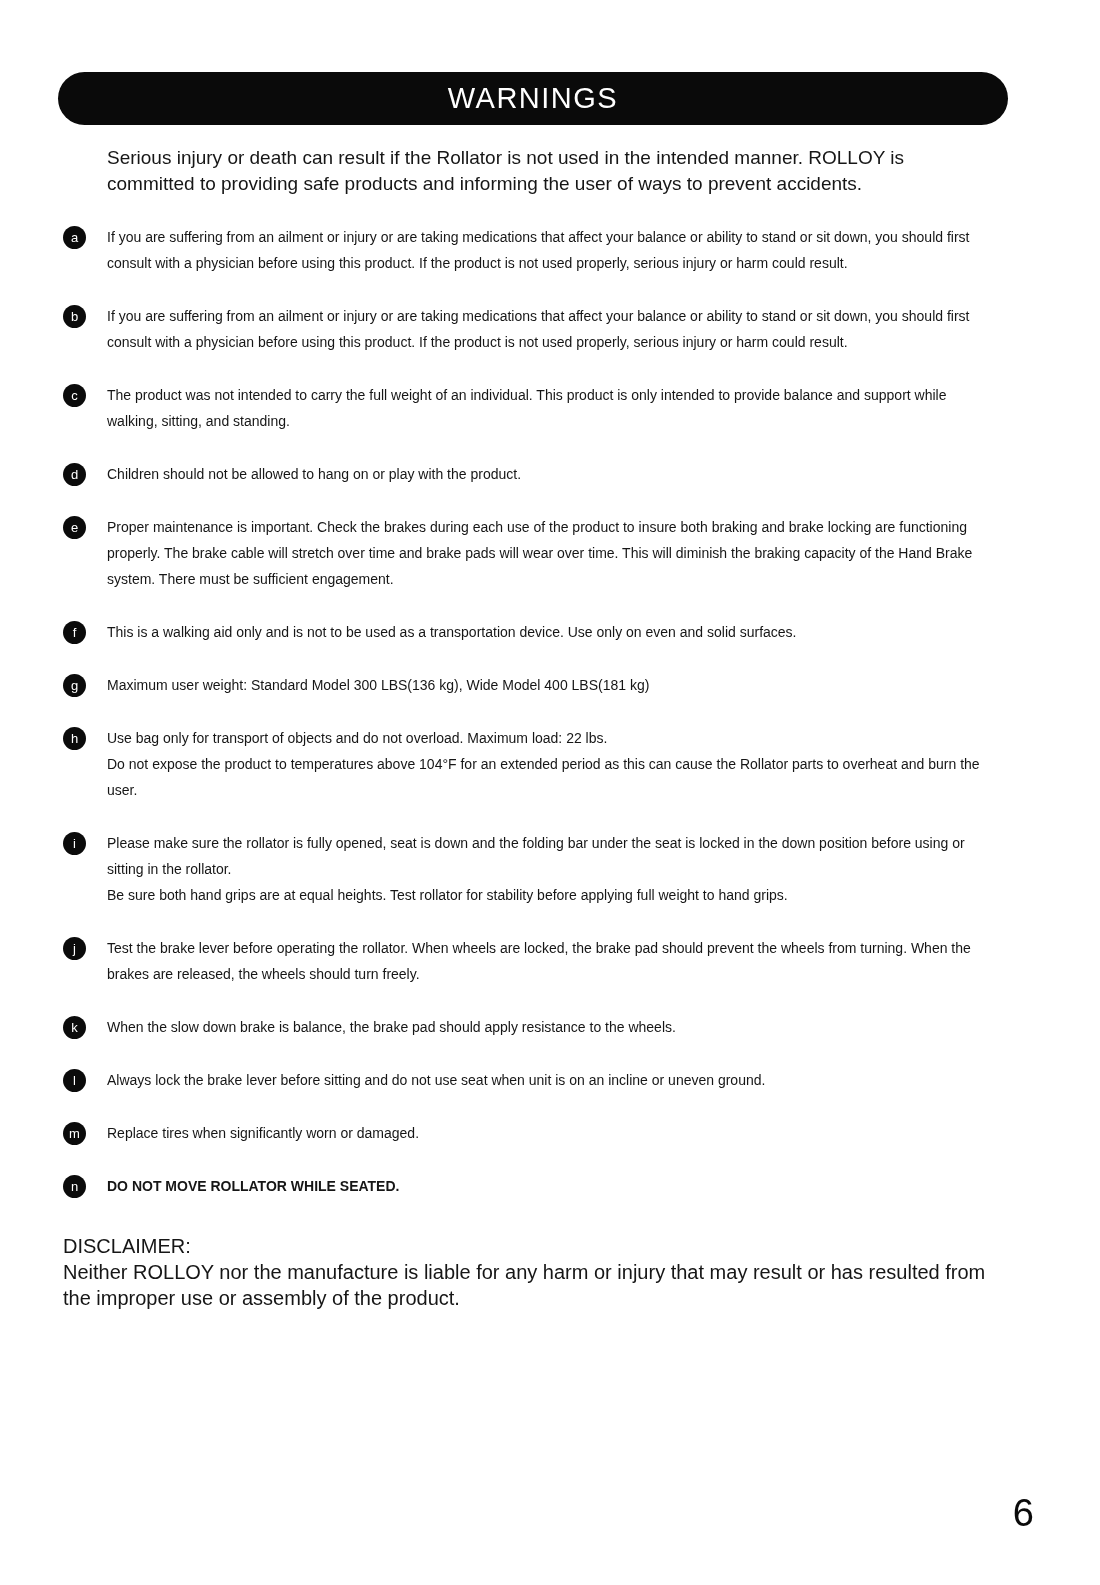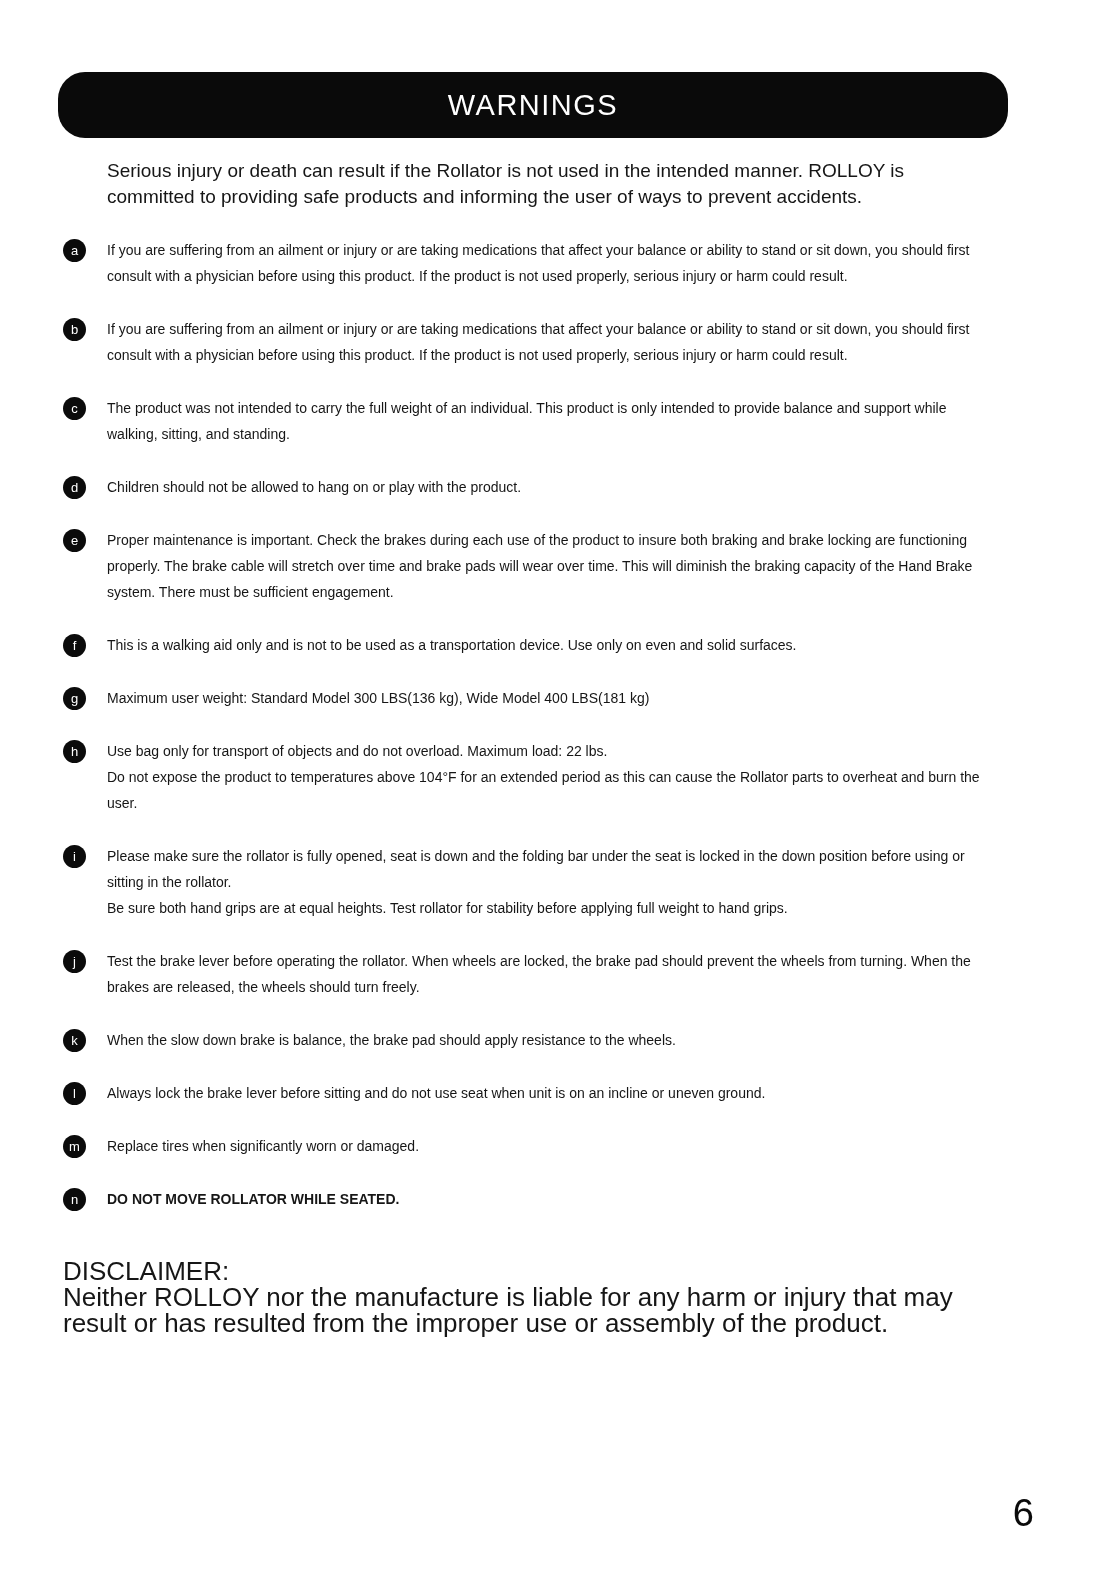--- a/index.html
+++ b/index.html
@@ -14,21 +14,21 @@
     font-family: "Liberation Sans", sans-serif;
     color: #161616;
     overflow: hidden;
   }
   .page {
     padding: 72px 60px 0 63px;
     box-sizing: border-box;
   }
   .header-pill {
     width: 950px;
-    height: 66px;
+    height: 53px;
     margin-left: -5px;
     background: #0a0a0a;
     border-radius: 27px;
     display: flex;
     align-items: center;
     justify-content: center;
   }
   .header-pill span {
     color: #ffffff;
     font-size: 29px;
@@ -68,22 +68,22 @@
   .warning-text {
     font-size: 14px;
     line-height: 26px;
     max-width: 875px;
     white-space: pre-line;
   }
   .warning-text.emphasis {
     font-weight: bold;
   }
   .disclaimer {
-    margin-top: 46px;
-    font-size: 26px;
+    margin-top: 34px;
+    font-size: 20px;
     line-height: 26px;
     max-width: 930px;
   }
   .page-number {
     position: absolute;
     right: 66px;
     bottom: 50px;
     font-size: 38px;
     color: #0a0a0a;
   }

